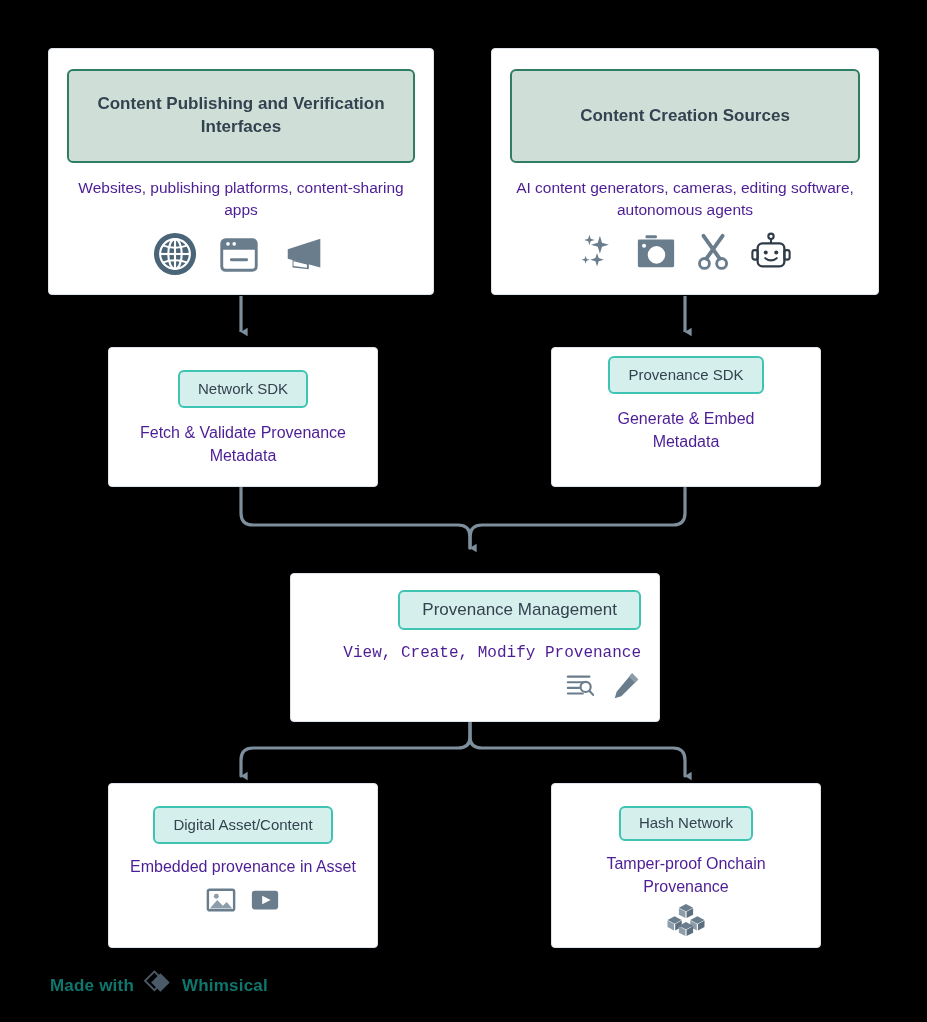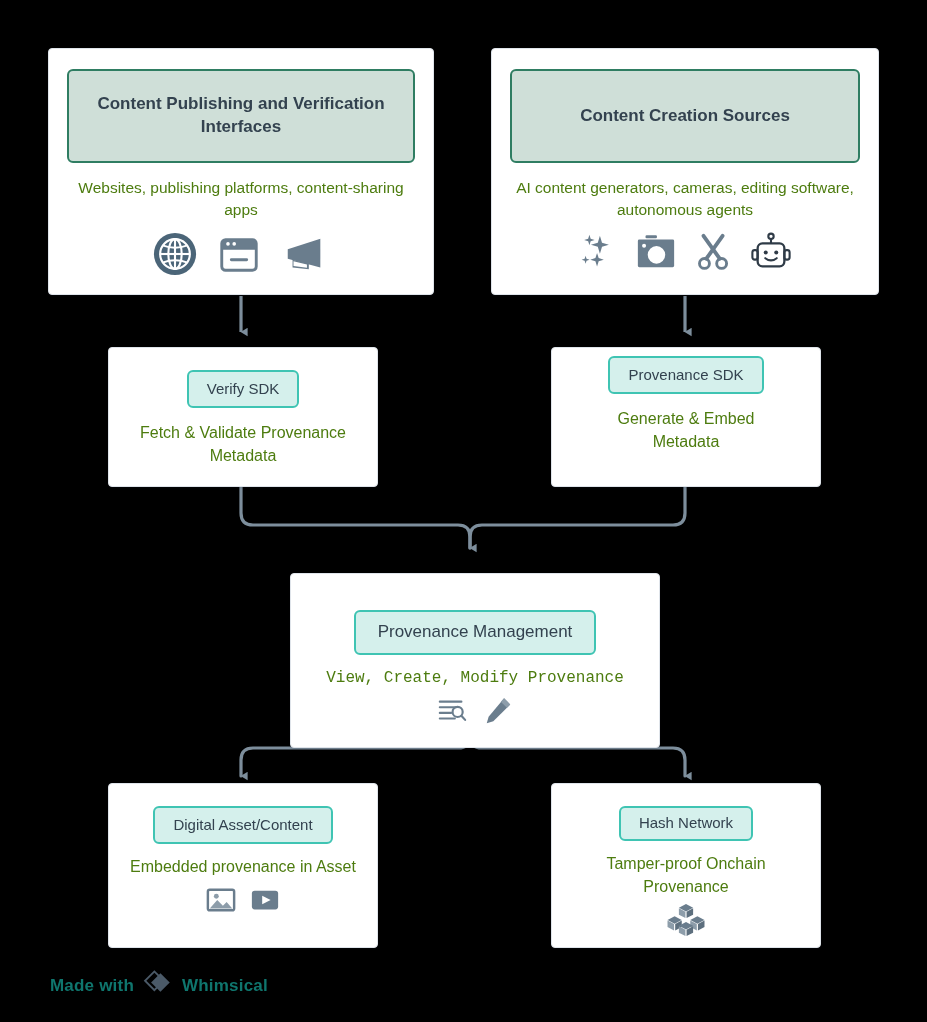--- a/index.html
+++ b/index.html
@@ -58,21 +58,21 @@
     background: #d5f0ec;
     font-size: 15px;
     font-weight: normal;
     padding: 7px 18px;
     min-height: 35px;
   }
   .chip.level-sub.wide { font-size: 17px; padding: 9px 22px; }
   .desc {
     margin-top: 14px;
     text-align: center;
-    color: #4d7c0f;
+    color: #4c1d95;
     font-size: 15.5px;
     line-height: 1.42;
   }
   .desc.mid { font-size: 16px; }
   .icon-row {
     margin-top: 10px;
     display: flex;
     align-items: center;
     justify-content: center;
     gap: 18px;
@@ -194,30 +194,30 @@
           <rect x="37" y="20" width="5.5" height="10" rx="2.4" fill="none" stroke="#2f3b47" stroke-width="2.2"></rect>
           <circle cx="17.5" cy="22.5" r="2.1" fill="#2f3b47"></circle>
           <circle cx="28.5" cy="22.5" r="2.1" fill="#2f3b47"></circle>
           <path d="M17,28.5 Q23,33.2 29,28.5" fill="none" stroke="#2f3b47" stroke-width="2.2" stroke-linecap="round"></path>
         </svg>
       </span>
     </div>
   </div>
 
   <div class="card" style="left:108px; top:347px; width:270px; height:140px; padding-top:22px;">
-    <div class="chip level-sub">Verify SDK</div>
+    <div class="chip level-sub">Network SDK</div>
     <div class="desc mid" style="max-width:215px;">Fetch &amp; Validate Provenance Metadata</div>
   </div>
 
   <div class="card" style="left:551px; top:347px; width:270px; height:140px; padding-top:8px;">
     <div class="chip level-sub">Provenance SDK</div>
     <div class="desc mid" style="max-width:190px;">Generate &amp; Embed Metadata</div>
   </div>
 
-  <div class="card" style="left:290px; top:573px; width:370px; height:175px; padding-top:36px;">
+  <div class="card" style="left:290px; top:573px; width:370px; height:149px; padding-top:16px;align-items:flex-end;">
     <div class="chip level-sub wide">Provenance Management</div>
     <div class="desc mid" style="margin-top:12px;font-family:Liberation Mono, monospace;">View, Create, Modify Provenance</div>
     <div class="icon-row" style="margin-top:6px; gap:16px;">
 
       <span class="icon">
         <svg width="30" height="30" viewBox="0 0 32 32" xmlns="http://www.w3.org/2000/svg">
           <line x1="3" y1="6" x2="26" y2="6" stroke="#6a7d8d" stroke-width="2.3" stroke-linecap="round"></line>
           <line x1="3" y1="12" x2="20" y2="12" stroke="#6a7d8d" stroke-width="2.3" stroke-linecap="round"></line>
           <line x1="3" y1="18" x2="15" y2="18" stroke="#6a7d8d" stroke-width="2.3" stroke-linecap="round"></line>
           <line x1="3" y1="24" x2="19" y2="24" stroke="#6a7d8d" stroke-width="2.3" stroke-linecap="round"></line>

